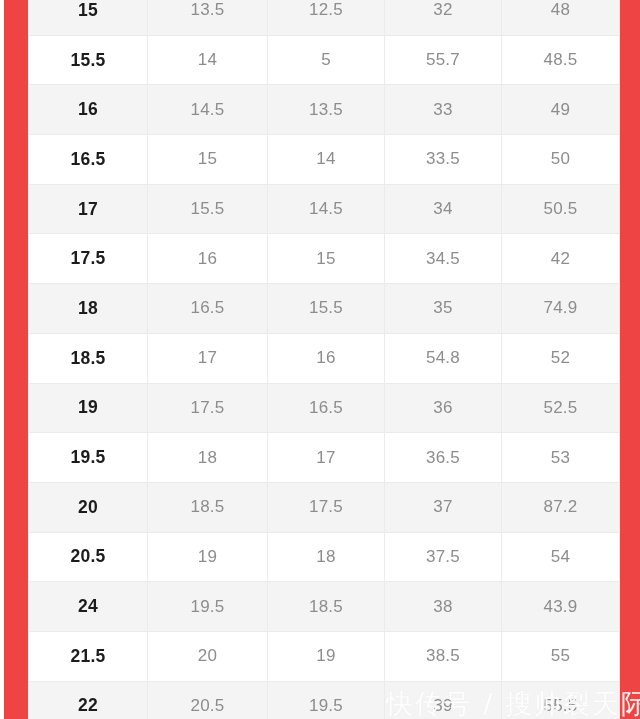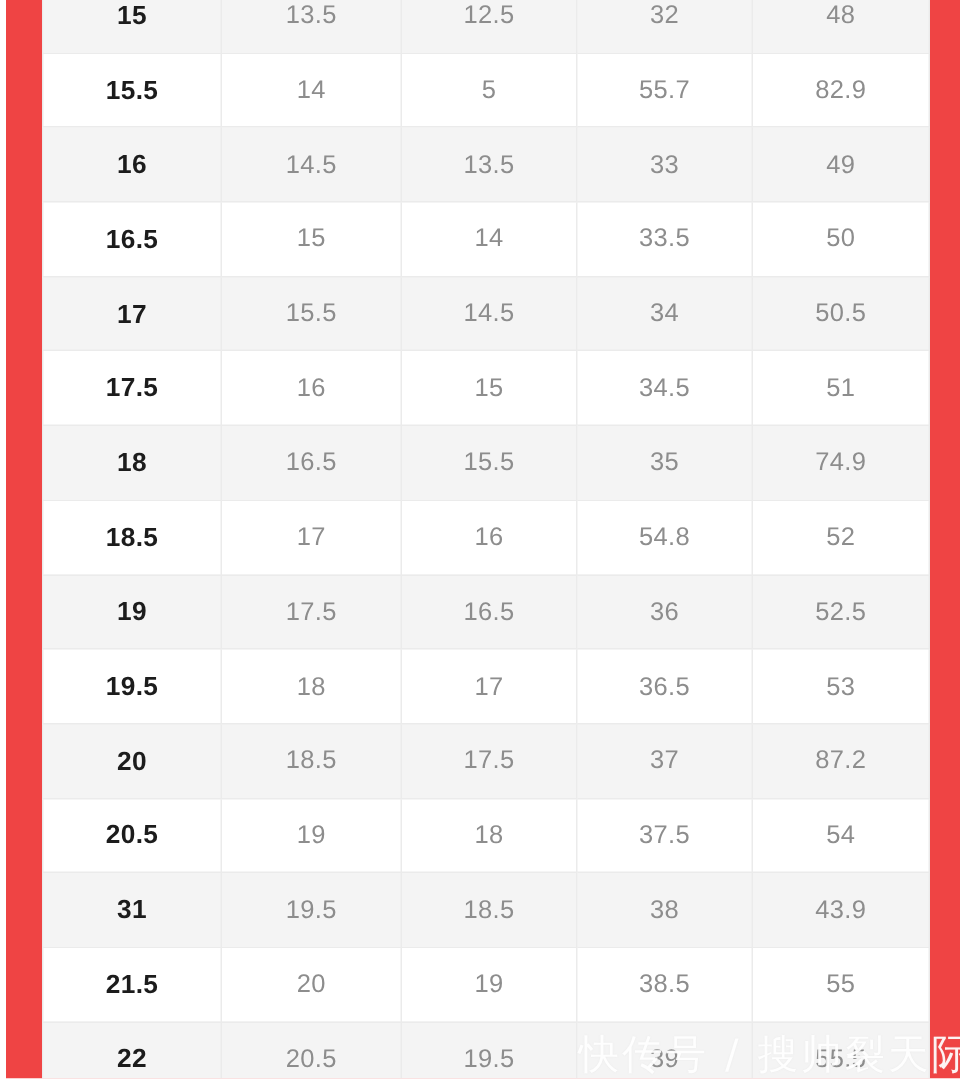--- a/index.html
+++ b/index.html
@@ -113,21 +113,21 @@
             <td>13.5</td>
             <td>12.5</td>
             <td>32</td>
             <td>48</td>
           </tr>
           <tr class="even">
             <td class="first-col">15.5</td>
             <td>14</td>
             <td>5</td>
             <td>55.7</td>
-            <td>82.9</td>
+            <td>48.5</td>
           </tr>
           <tr class="odd">
             <td class="first-col">16</td>
             <td>14.5</td>
             <td>13.5</td>
             <td>33</td>
             <td>49</td>
           </tr>
           <tr class="even">
             <td class="first-col">16.5</td>
@@ -141,21 +141,21 @@
             <td>15.5</td>
             <td>14.5</td>
             <td>34</td>
             <td>50.5</td>
           </tr>
           <tr class="even">
             <td class="first-col">17.5</td>
             <td>16</td>
             <td>15</td>
             <td>34.5</td>
-            <td>51</td>
+            <td>42</td>
           </tr>
           <tr class="odd">
             <td class="first-col">18</td>
             <td>16.5</td>
             <td>15.5</td>
             <td>35</td>
             <td>74.9</td>
           </tr>
           <tr class="even">
             <td class="first-col">18.5</td>
@@ -186,21 +186,21 @@
             <td>87.2</td>
           </tr>
           <tr class="even">
             <td class="first-col">20.5</td>
             <td>19</td>
             <td>18</td>
             <td>37.5</td>
             <td>54</td>
           </tr>
           <tr class="odd">
-            <td class="first-col">31</td>
+            <td class="first-col">24</td>
             <td>19.5</td>
             <td>18.5</td>
             <td>38</td>
             <td>43.9</td>
           </tr>
           <tr class="even">
             <td class="first-col">21.5</td>
             <td>20</td>
             <td>19</td>
             <td>38.5</td>

